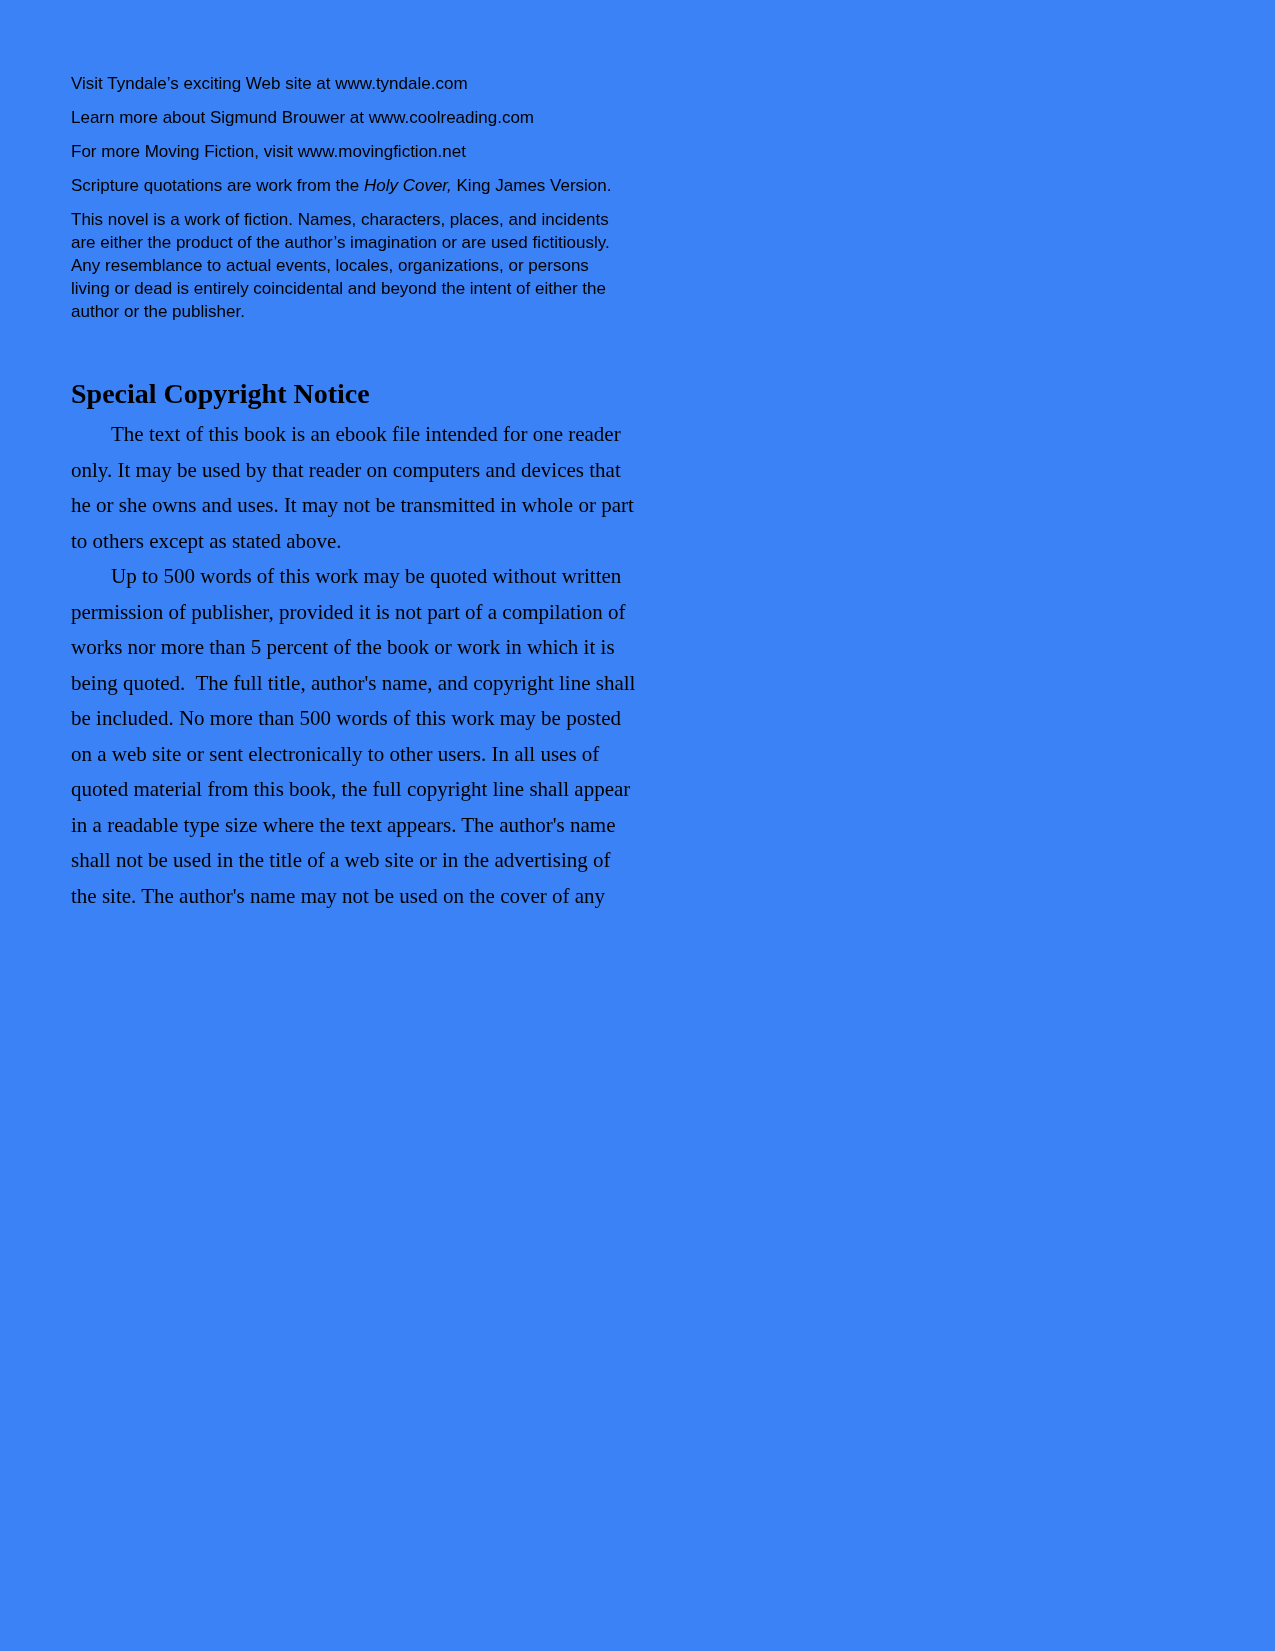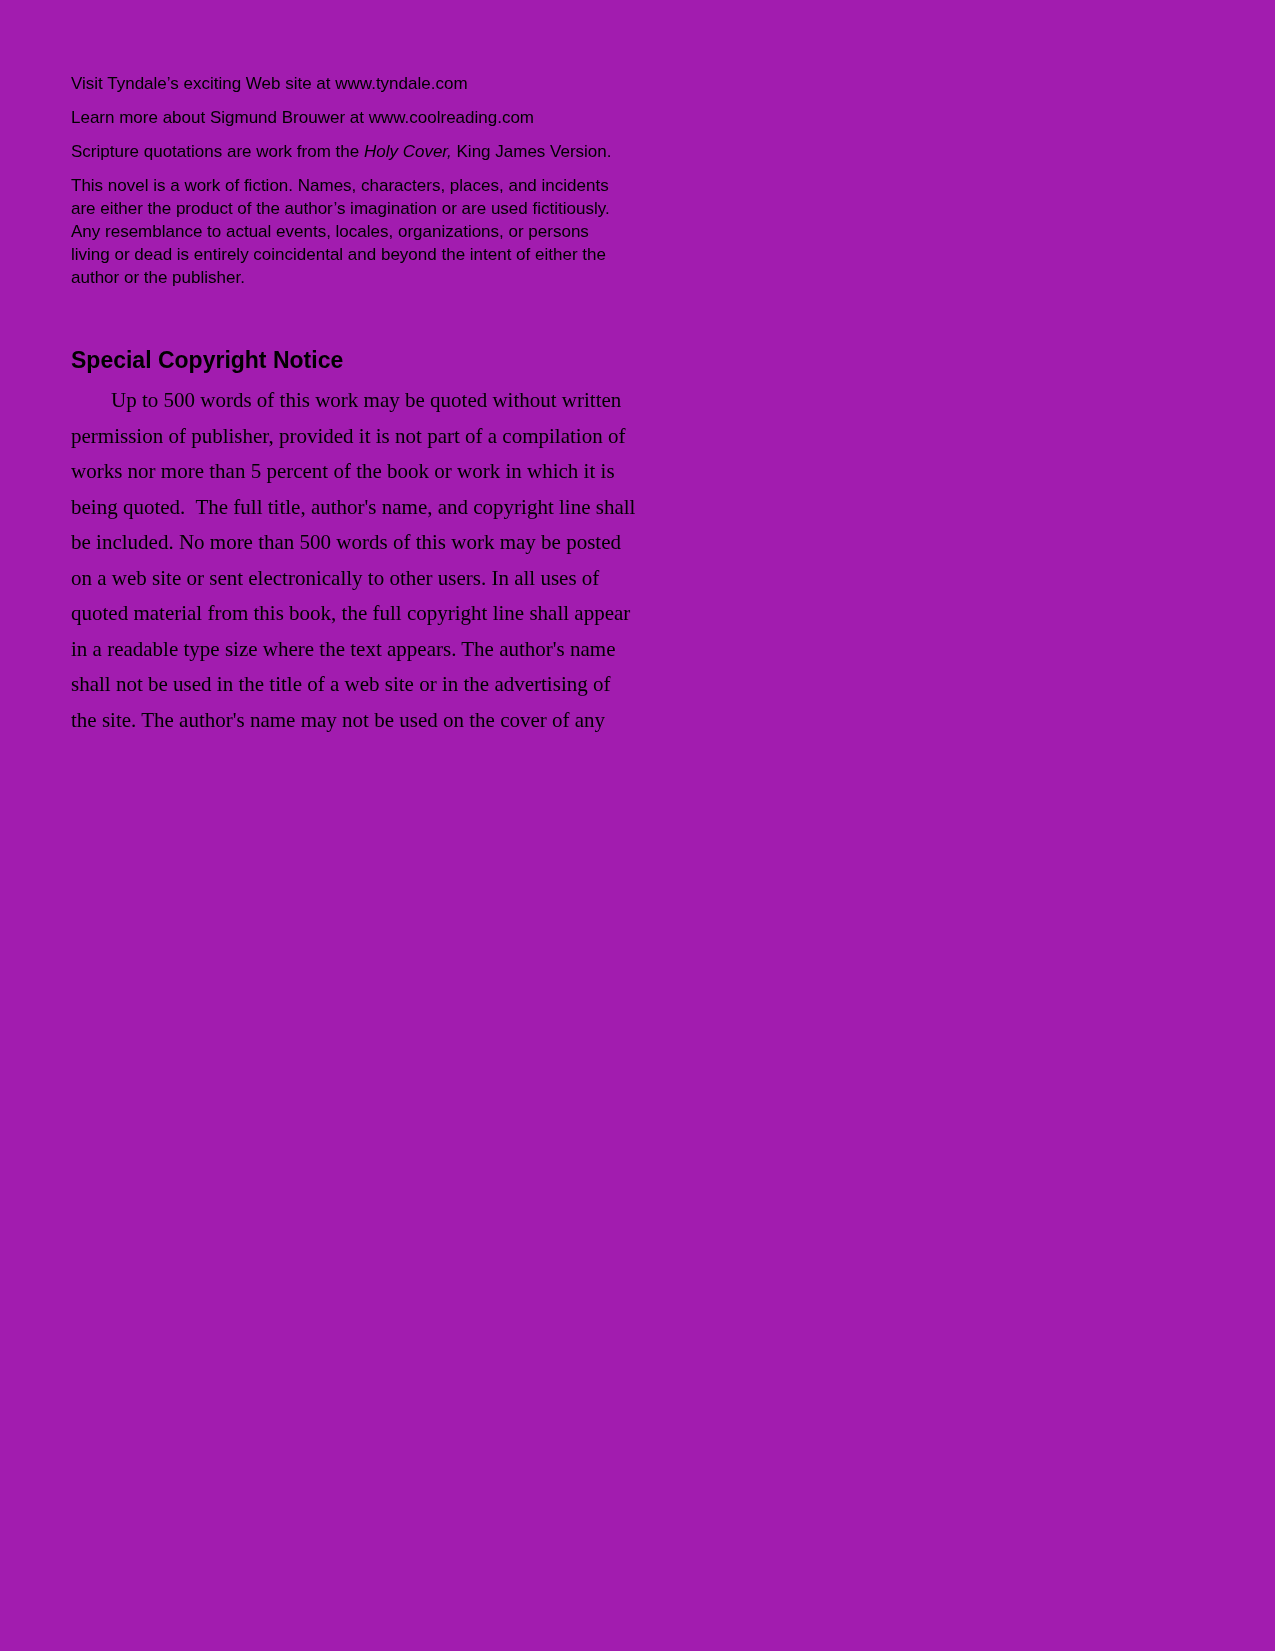--- a/index.html
+++ b/index.html
@@ -11,21 +11,21 @@
     width: 1275px;
     height: 1651px;
     overflow: hidden;
     position: relative;
   }
   .page {
     box-sizing: border-box;
     width: 1275px;
     height: 1651px;
     padding: 72px 0 0 71px;
-    background: #a21caf;
+    background: #3b82f6;
     color: #000000;
   }
   
   .front-matter {
     font-family: "Liberation Sans", sans-serif;
     font-size: 17px;
     line-height: 23px;
     width: 740px;
     color: #000000;
   }
@@ -39,50 +39,55 @@
   
   .special-notice {
     margin-top: 56px;
     font-family: "Liberation Serif", serif;
     font-size: 21px;
     line-height: 35.5px;
     width: 740px;
     color: #000000;
   }
   .special-notice h2 {
-    font-family: Liberation Sans, sans-serif;
-    font-size: 23px;
+    font-family: Liberation Serif, serif;
+    font-size: 28px;
     line-height: 30px;
     font-weight: bold;
     margin: 0 0 8px 0;
   }
   .special-notice p.body-para {
     margin: 0;
     text-indent: 40px;
     white-space: pre-wrap;
   }
 </style>
 </head>
 <body>
 
 <div class="page">
 
   <section class="front-matter">
     <p>Visit Tyndale’s exciting Web site at www.tyndale.com</p>
     <p>Learn more about Sigmund Brouwer at www.coolreading.com</p>
+    <p>For more Moving Fiction, visit www.movingfiction.net</p>
     <p><span>Scripture quotations are work from the </span><span class="italic">Holy Cover,</span><span> King James Version.</span></p>
     <p>This novel is a work of fiction. Names, characters, places, and incidents
 are either the product of the author’s imagination or are used fictitiously.
 Any resemblance to actual events, locales, organizations, or persons
 living or dead is entirely coincidental and beyond the intent of either the
 author or the publisher.</p>
   </section>
 
   <section class="special-notice">
     <h2>Special Copyright Notice</h2>
+    <p class="body-para">The text of this book is an ebook file intended for one reader
+only. It may be used by that reader on computers and devices that
+he or she owns and uses. It may not be transmitted in whole or part
+to others except as stated above.</p>
     <p class="body-para">Up to 500 words of this work may be quoted without written
 permission of publisher, provided it is not part of a compilation of
 works nor more than 5 percent of the book or work in which it is
 being quoted.  The full title, author's name, and copyright line shall
 be included. No more than 500 words of this work may be posted
 on a web site or sent electronically to other users. In all uses of
 quoted material from this book, the full copyright line shall appear
 in a readable type size where the text appears. The author's name
 shall not be used in the title of a web site or in the advertising of
 the site. The author's name may not be used on the cover of any</p>

